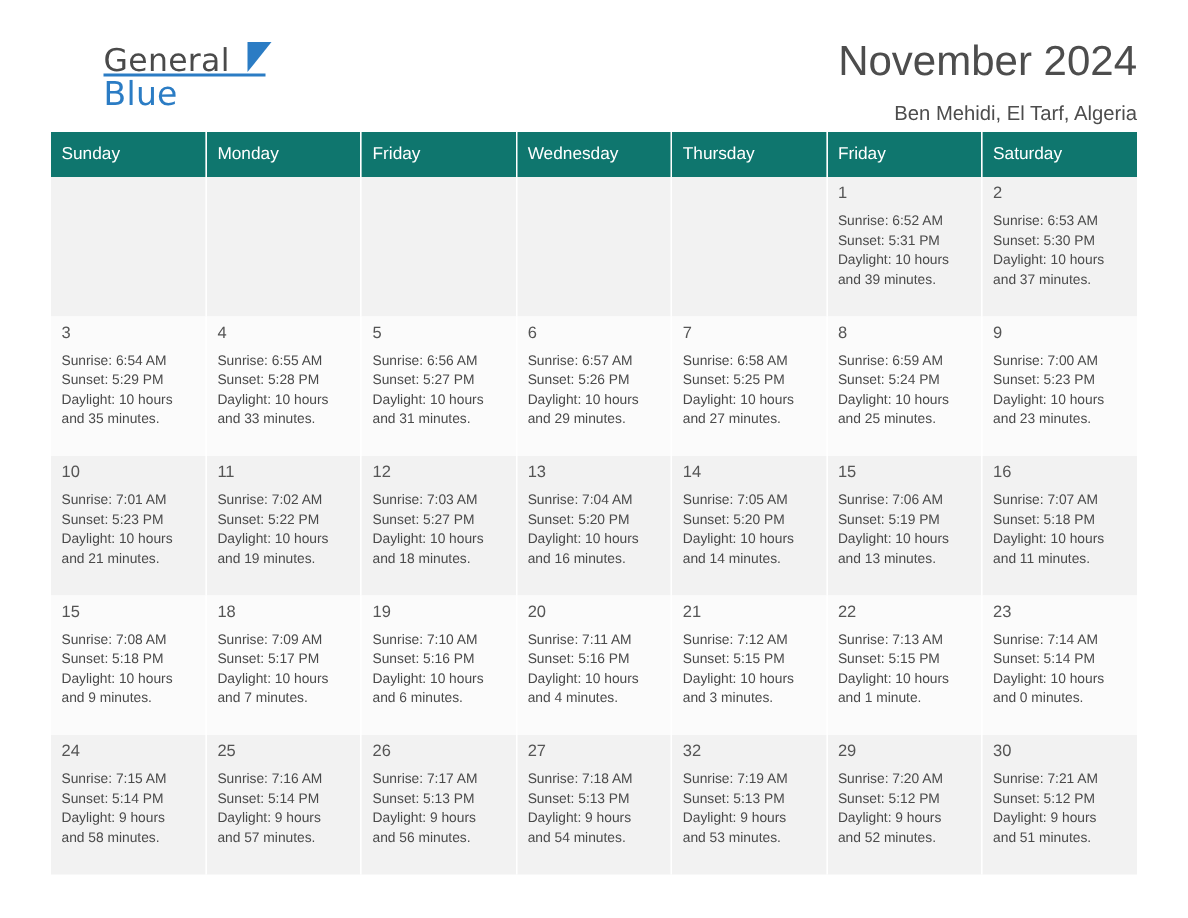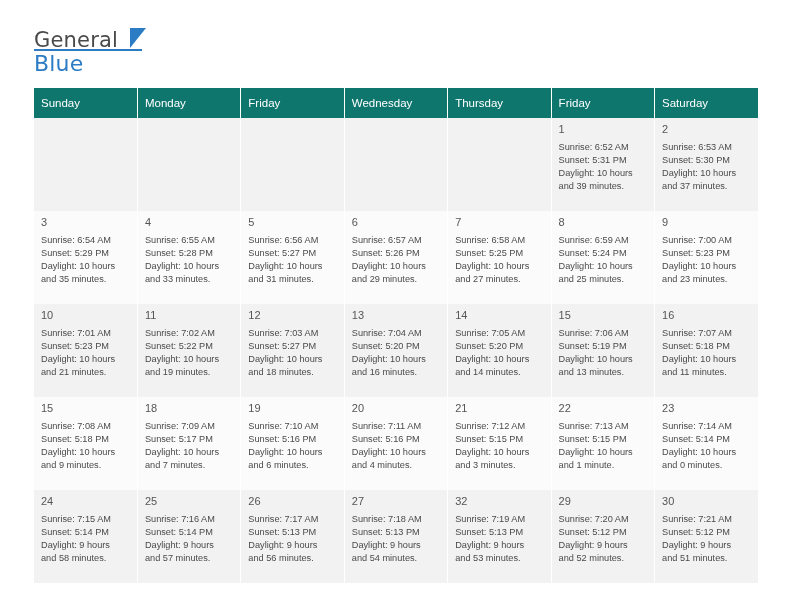--- a/index.html
+++ b/index.html
@@ -27,20 +27,21 @@
     align-items: flex-start;
     justify-content: space-between;
     padding-top: 26px;
     height: 72px;
     box-sizing: border-box;
   }
   .logo {
     position: relative;
     width: 150px;
     padding-top: 4px;
+    margin-left: 35px;
   }
   .logo-general {
     font-size: 21px;
     color: #4a4a4a;
     letter-spacing: 0.2px;
     font-family: "DejaVu Sans", sans-serif;
     line-height: 1;
   }
   .logo-blue {
     font-size: 22px;
@@ -126,20 +127,24 @@
 
 <div class="page">
 
   <div class="header">
     <div class="logo">
       <div class="logo-general">General</div>
       <div class="logo-underline"></div>
       <div class="logo-flag"></div>
       <div class="logo-blue">Blue</div>
     </div>
+    <div class="title-block">
+      <h1 class="month-title">November 2024</h1>
+      <div class="location">Ben Mehidi, El Tarf, Algeria</div>
+    </div>
   </div>
 
   <table class="calendar">
     <thead>
       <tr>
         <th>Sunday</th>
         <th>Monday</th>
         <th>Friday</th>
         <th>Wednesday</th>
         <th>Thursday</th>

